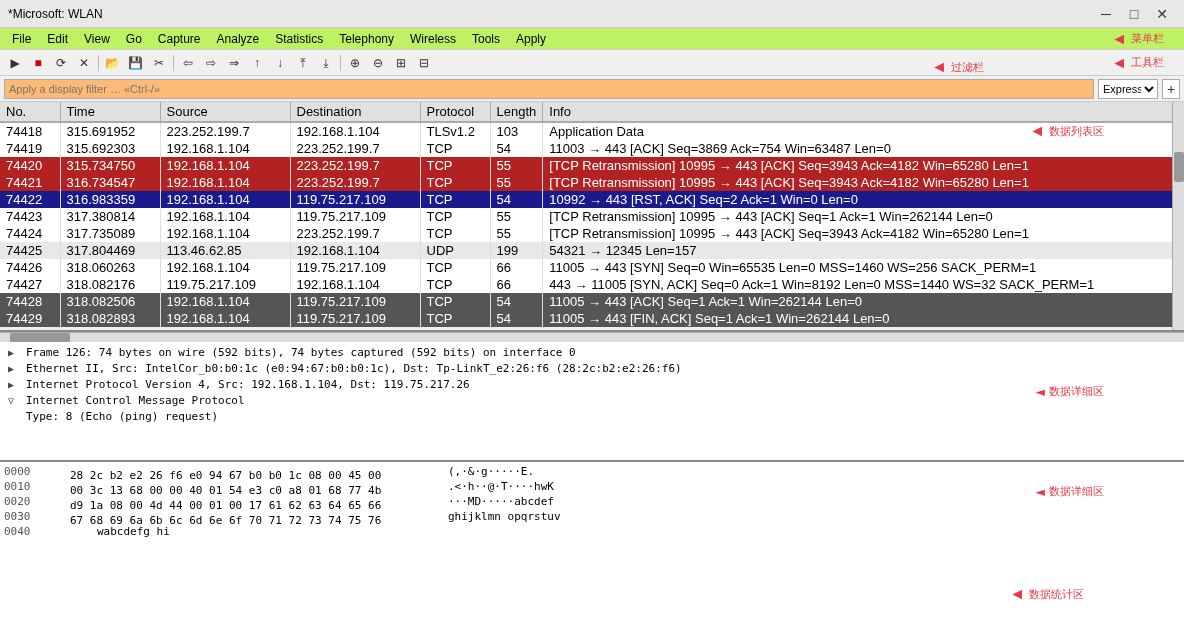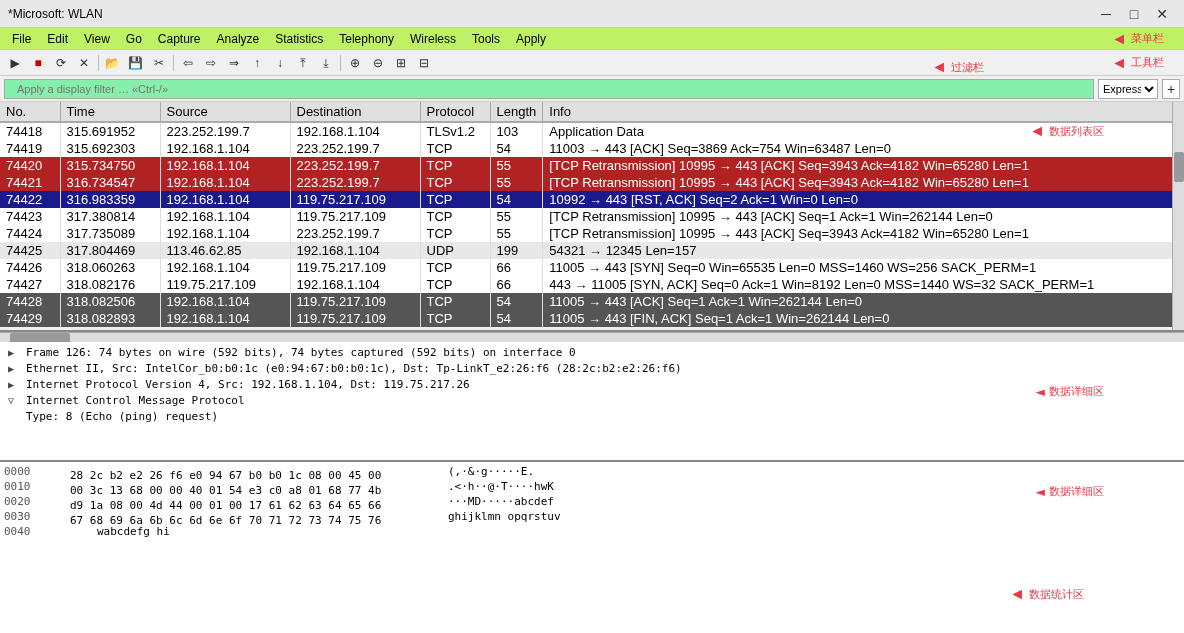--- a/index.html
+++ b/index.html
@@ -66,23 +66,23 @@
       display: flex;
       align-items: center;
       padding: 0 4px;
       border-bottom: 1px solid #ccc;
       gap: 4px;
     }
     #filter-input {
       flex: 1;
       height: 20px;
       border: 1px solid #aaa;
-      padding: 0 12px;
+      padding: 0 4px;
       font-size: 11px;
-      background: #86efac;
+      background: #fdba74;
       color: #666;
     }
     #filter-dropdown {
       width: 60px; height: 20px;
       border: 1px solid #aaa;
       background: white;
       font-size: 11px;
     }
     #filter-plus {
       width: 18px; height: 20px;

